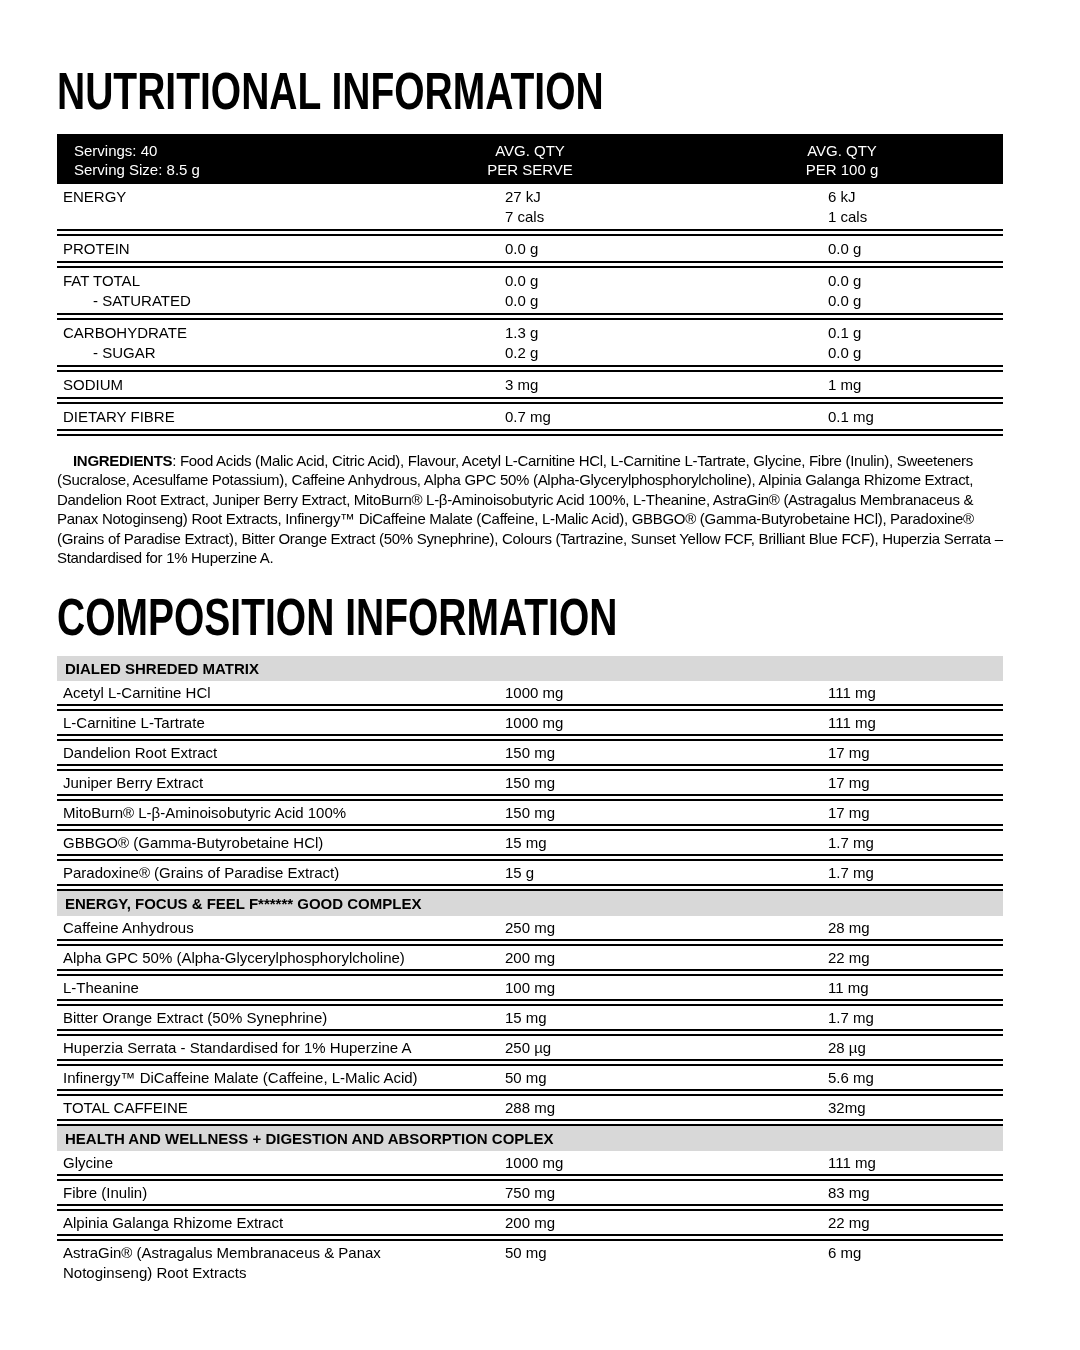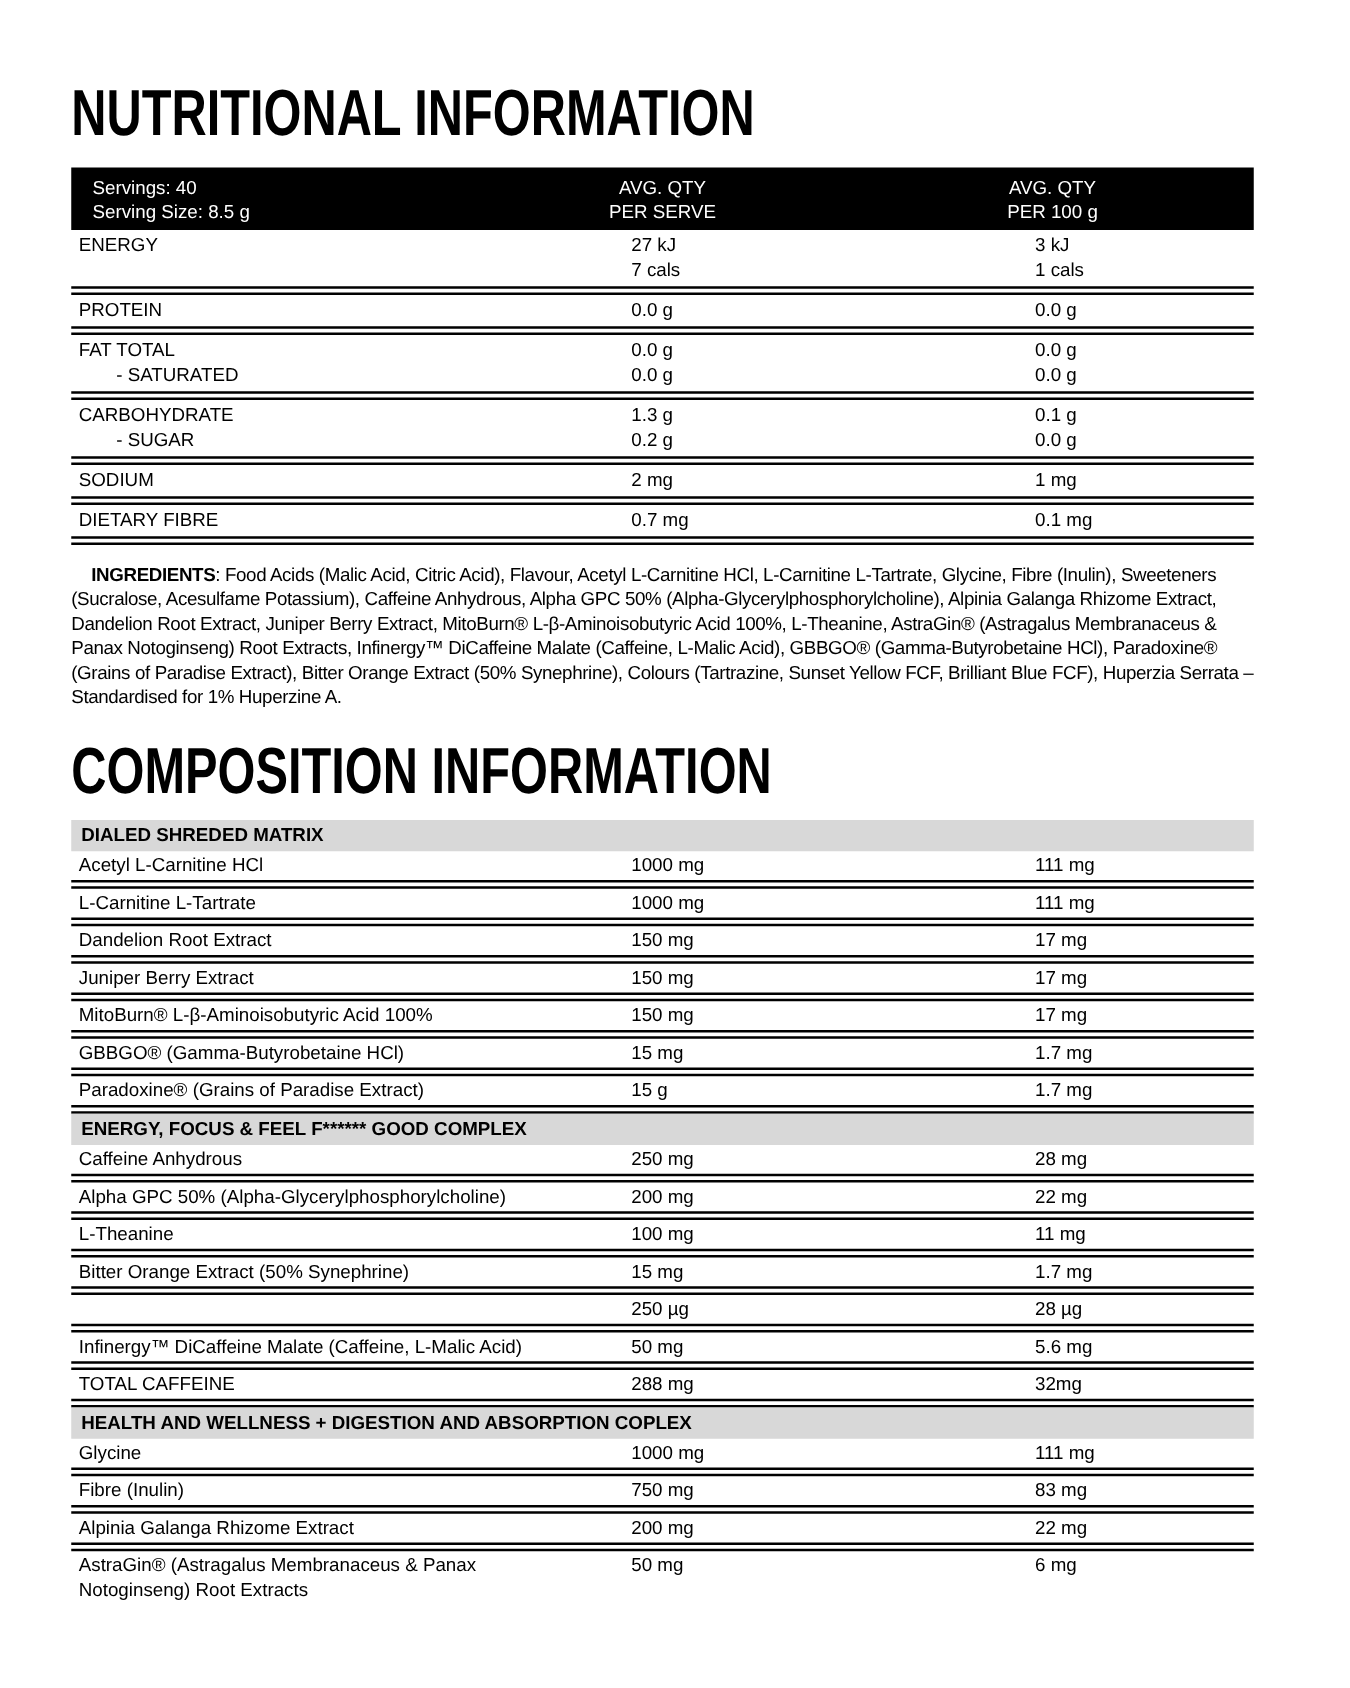--- a/index.html
+++ b/index.html
@@ -69,40 +69,40 @@
         <div>AVG. QTY</div>
         <div>PER SERVE</div>
       </div>
       <div class="nt-col nt-col-100">
         <div>AVG. QTY</div>
         <div>PER 100 g</div>
       </div>
     </div>
     <div id="nutrition-rows">
         <div class="nrow">
-          <div class="nline"><span class="lbl">ENERGY</span><span class="v1">27 kJ</span><span class="v2">3 kJ</span></div>
+          <div class="nline"><span class="lbl">ENERGY</span><span class="v1">27 kJ</span><span class="v2">6 kJ</span></div>
           <div class="nline"><span class="lbl"></span><span class="v1">7 cals</span><span class="v2">1 cals</span></div>
         </div>
         <div class="rule"></div>
         <div class="nrow">
           <div class="nline"><span class="lbl">PROTEIN</span><span class="v1">0.0 g</span><span class="v2">0.0 g</span></div>
         </div>
         <div class="rule"></div>
         <div class="nrow">
           <div class="nline"><span class="lbl">FAT TOTAL</span><span class="v1">0.0 g</span><span class="v2">0.0 g</span></div>
           <div class="nline"><span class="lbl indent">- SATURATED</span><span class="v1">0.0 g</span><span class="v2">0.0 g</span></div>
         </div>
         <div class="rule"></div>
         <div class="nrow">
           <div class="nline"><span class="lbl">CARBOHYDRATE</span><span class="v1">1.3 g</span><span class="v2">0.1 g</span></div>
           <div class="nline"><span class="lbl indent">- SUGAR</span><span class="v1">0.2 g</span><span class="v2">0.0 g</span></div>
         </div>
         <div class="rule"></div>
         <div class="nrow">
-          <div class="nline"><span class="lbl">SODIUM</span><span class="v1">2 mg</span><span class="v2">1 mg</span></div>
+          <div class="nline"><span class="lbl">SODIUM</span><span class="v1">3 mg</span><span class="v2">1 mg</span></div>
         </div>
         <div class="rule"></div>
         <div class="nrow">
           <div class="nline"><span class="lbl">DIETARY FIBRE</span><span class="v1">0.7 mg</span><span class="v2">0.1 mg</span></div>
         </div>
         <div class="rule"></div>
       </div>
   </div>
 
   <p class="ingredients"><strong>INGREDIENTS</strong><span>: Food Acids (Malic Acid, Citric Acid), Flavour, Acetyl L-Carnitine HCl, L-Carnitine L-Tartrate, Glycine, Fibre (Inulin), Sweeteners (Sucralose, Acesulfame Potassium), Caffeine Anhydrous, Alpha GPC 50% (Alpha-Glycerylphosphorylcholine), Alpinia Galanga Rhizome Extract, Dandelion Root Extract, Juniper Berry Extract, MitoBurn® L-β-Aminoisobutyric Acid 100%, L-Theanine, AstraGin® (Astragalus Membranaceus &amp; Panax Notoginseng) Root Extracts, Infinergy™ DiCaffeine Malate (Caffeine, L-Malic Acid), GBBGO® (Gamma-Butyrobetaine HCl), Paradoxine® (Grains of Paradise Extract), Bitter Orange Extract (50% Synephrine), Colours (Tartrazine, Sunset Yellow FCF, Brilliant Blue FCF), Huperzia Serrata – Standardised for 1% Huperzine A.</span></p>
@@ -127,21 +127,21 @@
       <div class="rule"></div>
       <div class="sec-head">ENERGY, FOCUS &amp; FEEL F****** GOOD COMPLEX</div>
       <div class="crow"><span class="lbl">Caffeine Anhydrous</span><span class="v1">250 mg</span><span class="v2">28 mg</span></div>
       <div class="rule"></div>
       <div class="crow"><span class="lbl">Alpha GPC 50% (Alpha-Glycerylphosphorylcholine)</span><span class="v1">200 mg</span><span class="v2">22 mg</span></div>
       <div class="rule"></div>
       <div class="crow"><span class="lbl">L-Theanine</span><span class="v1">100 mg</span><span class="v2">11 mg</span></div>
       <div class="rule"></div>
       <div class="crow"><span class="lbl">Bitter Orange Extract (50% Synephrine)</span><span class="v1">15 mg</span><span class="v2">1.7 mg</span></div>
       <div class="rule"></div>
-      <div class="crow"><span class="v1">250 µg</span><span class="v2">28 µg</span></div>
+      <div class="crow"><span class="lbl">Huperzia Serrata - Standardised for 1% Huperzine A</span><span class="v1">250 µg</span><span class="v2">28 µg</span></div>
       <div class="rule"></div>
       <div class="crow"><span class="lbl">Infinergy™ DiCaffeine Malate (Caffeine, L-Malic Acid)</span><span class="v1">50 mg</span><span class="v2">5.6 mg</span></div>
       <div class="rule"></div>
       <div class="crow"><span class="lbl">TOTAL CAFFEINE</span><span class="v1">288 mg</span><span class="v2">32mg</span></div>
       <div class="rule"></div>
       <div class="sec-head">HEALTH AND WELLNESS + DIGESTION AND ABSORPTION COPLEX</div>
       <div class="crow"><span class="lbl">Glycine</span><span class="v1">1000 mg</span><span class="v2">111 mg</span></div>
       <div class="rule"></div>
       <div class="crow"><span class="lbl">Fibre (Inulin)</span><span class="v1">750 mg</span><span class="v2">83 mg</span></div>
       <div class="rule"></div>

